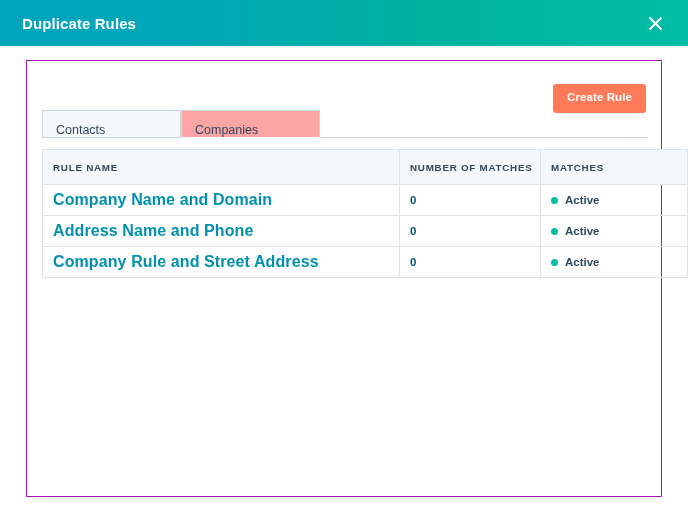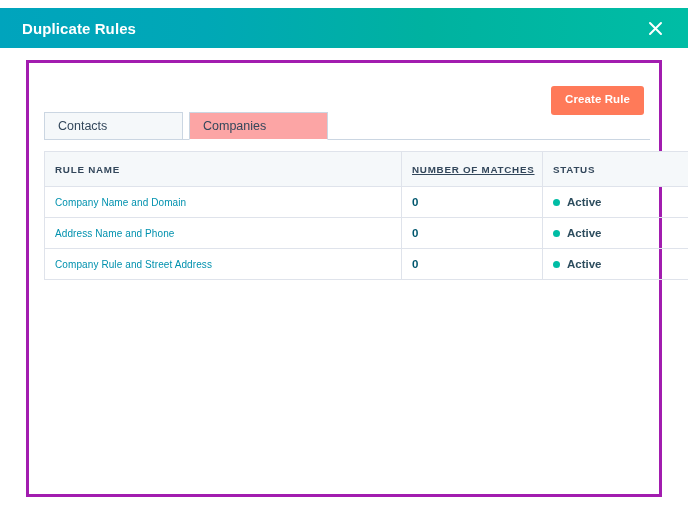--- a/index.html
+++ b/index.html
@@ -13,23 +13,23 @@
     font-family: "Liberation Sans", sans-serif;
     -webkit-font-smoothing: antialiased;
     overflow: hidden;
     position: relative;
   }
 
   
   .modal-header {
     position: absolute;
     left: 0;
-    top: 8px;
+    top: 0;
     width: 688px;
-    height: 40px;
+    height: 46px;
     background: linear-gradient(90deg, #00a4bd 0%, #00a8b6 30%, #00b2a0 62%, #00bda5 100%);
     display: flex;
     align-items: center;
     box-sizing: border-box;
     padding: 0 18px 0 22px;
   }
   .modal-title {
     color: #ffffff;
     font-size: 15px;
     font-weight: bold;
@@ -52,21 +52,21 @@
   .close-button svg { display: block; }
 
   
   .panel-card {
     position: absolute;
     left: 26px;
     top: 60px;
     width: 636px;
     height: 437px;
     background: #ffffff;
-    border: 3px solid #a21caf;
+    border: 1px solid #a21caf;
     box-sizing: border-box;
   }
 
   
   .action-row {
     position: absolute;
     right: 15px;
     top: 23px;
   }
   .create-rule-button {
@@ -102,29 +102,28 @@
     height: 1px;
     background: #cbd6e2;
   }
   .tab {
     position: relative;
     z-index: 2;
     height: 28px;
     width: 139px;
     box-sizing: border-box;
     display: flex;
-    align-items: center;
+    align-items: flex-end;
     padding-left: 13px;
     font-size: 12.5px;
     color: #33475b;
     cursor: pointer;
     border: 1px solid #cbd6e2;
     border-bottom: 1px solid #cbd6e2;
     background: #f5f8fa;
-    margin-right: 6px;
   }
   .tab.is-active {
     background: #fca5a5;
     border-bottom: 1px solid #ffffff;
     color: #33475b;
   }
 
   
   .rules-table-wrap {
     position: absolute;
@@ -159,27 +158,27 @@
     height: 30px;
     border-bottom: 1px solid #dfe3eb;
     border-right: 1px solid #dfe3eb;
     font-size: 11.5px;
     vertical-align: middle;
   }
   table.rules-table td:first-child {
     border-left: 1px solid #dfe3eb;
   }
   .col-name  { width: 346px; }
-  .col-count { width: 130px; text-decoration: underline; }
+  .col-count { width: 130px; }
   .col-status{ width: 136px; }
 
   .rule-link {
     color: #0091ae;
-    font-weight: normal;
-    font-size: 10px;
+    font-weight: bold;
+    font-size: 16px;
     text-decoration: none;
     cursor: pointer;
     letter-spacing: 0.1px;
     margin-top: 32px;
   }
   .match-count {
     color: #00576e;
     font-weight: bold;
     font-size: 11.5px;
   }
@@ -230,21 +229,21 @@
       <span>Companies</span>
     </div>
   </div>
 
   <div class="rules-table-wrap">
     <table class="rules-table">
       <thead>
         <tr>
           <th class="col-name">RULE NAME</th>
           <th class="col-count">NUMBER OF MATCHES</th>
-          <th class="col-status">STATUS</th>
+          <th class="col-status">MATCHES</th>
         </tr>
       </thead>
       <tbody>
 
         <tr>
           <td>
             <a class="rule-link" href="#">Company Name and Domain</a>
           </td>
           <td>
             <span class="match-count">0</span>

